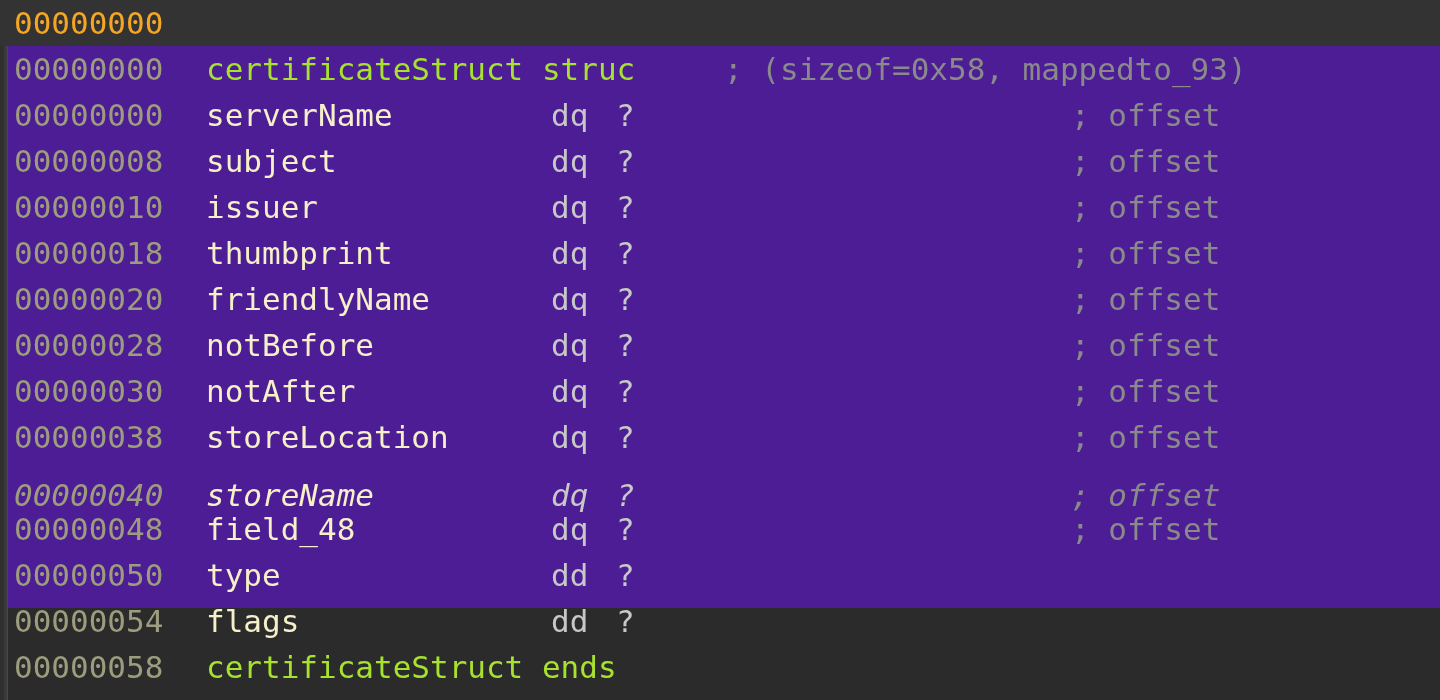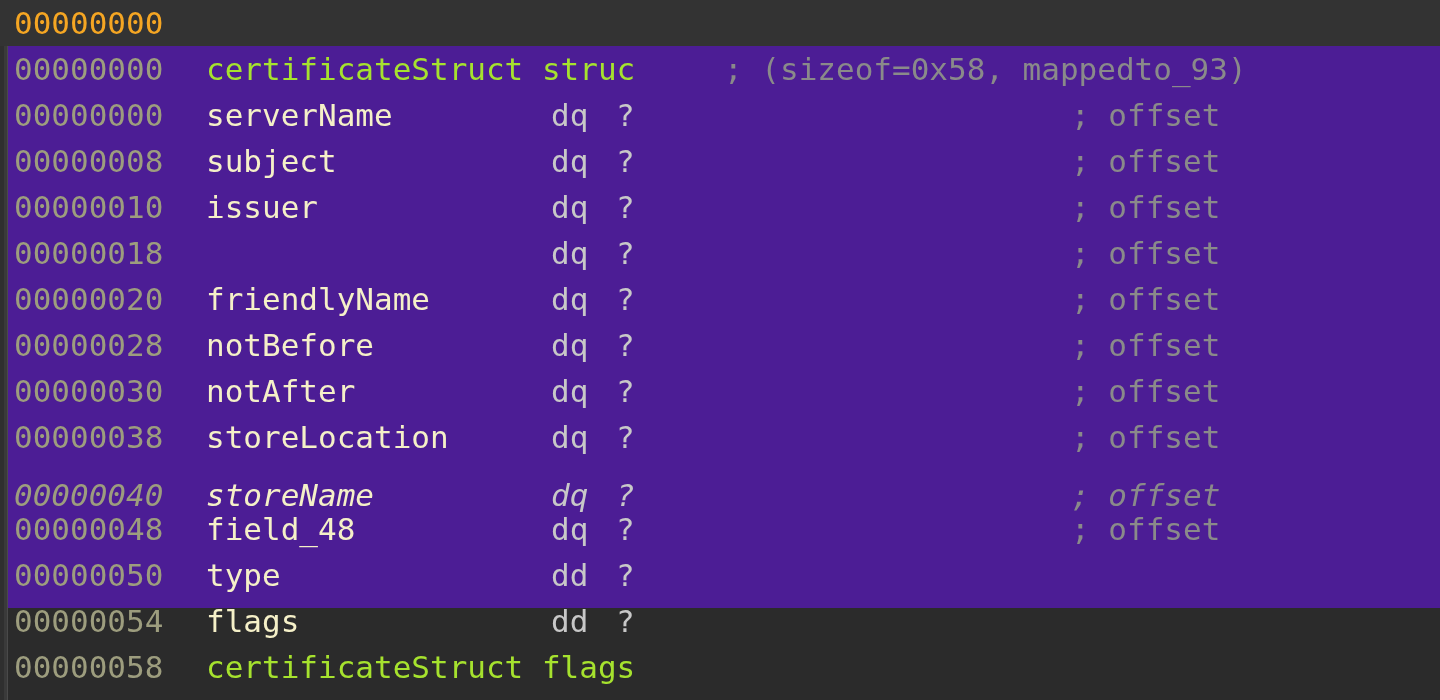--- a/index.html
+++ b/index.html
@@ -103,30 +103,30 @@
     <div class="line" style="top:46px;">
       <span class="col c-addr">00000000</span>
       <span class="col c-struct">certificateStruct struc</span>
       <span class="col c-hdrcomment">; (sizeof=0x58, mappedto_93)</span>
     </div>
 
     <div id="field-rows">
         <div class="line" style="top: 92px;"><span class="col c-addr">00000000</span><span class="col c-name">serverName</span><span class="col c-type">dq</span><span class="col c-val">?</span><span class="col c-comment">; offset</span></div>
         <div class="line" style="top: 138px;"><span class="col c-addr">00000008</span><span class="col c-name">subject</span><span class="col c-type">dq</span><span class="col c-val">?</span><span class="col c-comment">; offset</span></div>
         <div class="line" style="top: 184px;"><span class="col c-addr">00000010</span><span class="col c-name">issuer</span><span class="col c-type">dq</span><span class="col c-val">?</span><span class="col c-comment">; offset</span></div>
-        <div class="line" style="top: 230px;"><span class="col c-addr">00000018</span><span class="col c-type">dq</span><span class="col c-val">?</span><span class="col c-comment">; offset</span></div>
+        <div class="line" style="top: 230px;"><span class="col c-addr">00000018</span><span class="col c-name">thumbprint</span><span class="col c-type">dq</span><span class="col c-val">?</span><span class="col c-comment">; offset</span></div>
         <div class="line" style="top: 276px;"><span class="col c-addr">00000020</span><span class="col c-name">friendlyName</span><span class="col c-type">dq</span><span class="col c-val">?</span><span class="col c-comment">; offset</span></div>
         <div class="line" style="top: 322px;"><span class="col c-addr">00000028</span><span class="col c-name">notBefore</span><span class="col c-type">dq</span><span class="col c-val">?</span><span class="col c-comment">; offset</span></div>
         <div class="line" style="top: 368px; padding-left: 44px;"><span class="col c-addr">00000030</span><span class="col c-name">notAfter</span><span class="col c-type">dq</span><span class="col c-val">?</span><span class="col c-comment">; offset</span></div>
         <div class="line" style="top: 414px;"><span class="col c-addr">00000038</span><span class="col c-name">storeLocation</span><span class="col c-type">dq</span><span class="col c-val">?</span><span class="col c-comment">; offset</span></div>
         <div class="line" style="top: 472px; font-style: italic;"><span class="col c-addr">00000040</span><span class="col c-name">storeName</span><span class="col c-type">dq</span><span class="col c-val">?</span><span class="col c-comment">; offset</span></div>
         <div class="line" style="top: 506px;"><span class="col c-addr">00000048</span><span class="col c-name">field_48</span><span class="col c-type">dq</span><span class="col c-val">?</span><span class="col c-comment">; offset</span></div>
         <div class="line" style="top: 552px; padding-left: 36px;"><span class="col c-addr">00000050</span><span class="col c-name">type</span><span class="col c-type">dd</span><span class="col c-val">?</span></div>
         <div class="line" style="top: 598px; padding-left: 33px;"><span class="col c-addr">00000054</span><span class="col c-name">flags</span><span class="col c-type">dd</span><span class="col c-val">?</span></div>
       </div>
 
     <div class="line" id="struct-end-line" style="top: 644px;">
       <span class="col c-addr">00000058</span>
-      <span class="col c-struct">certificateStruct flags</span>
+      <span class="col c-struct">certificateStruct ends</span>
     </div>
 
   </div>
 </div>
 
 </body></html>

